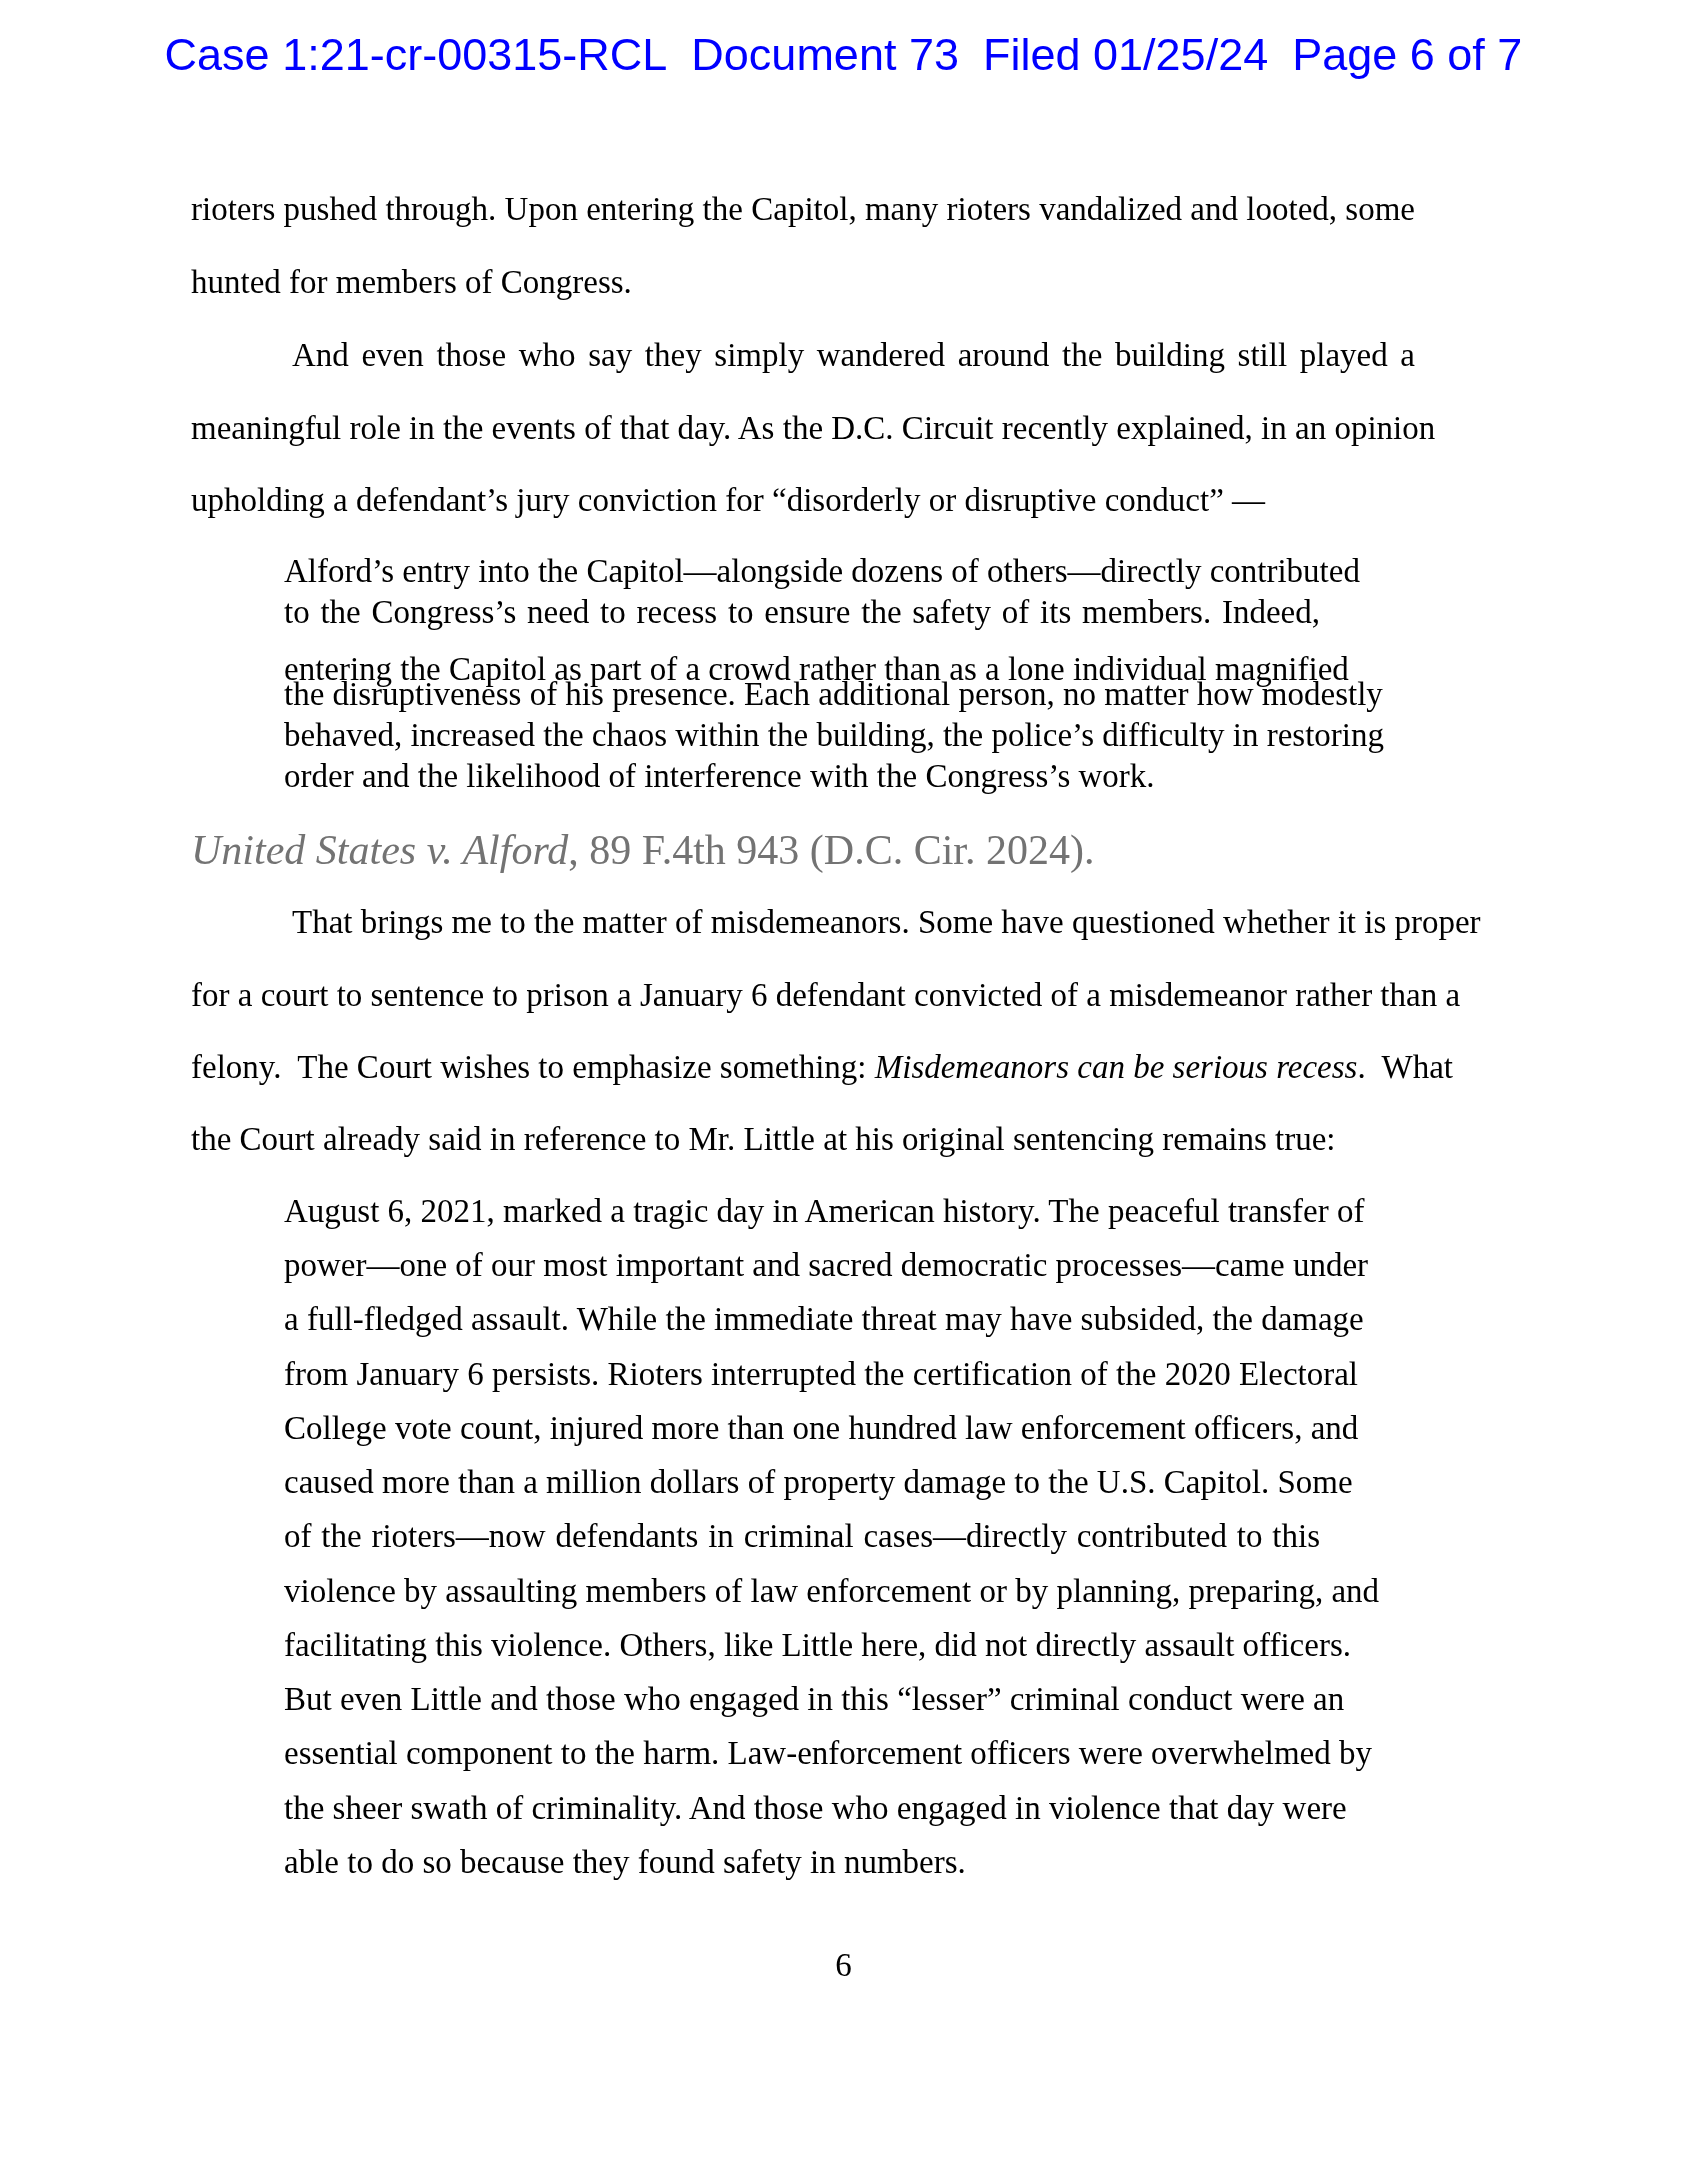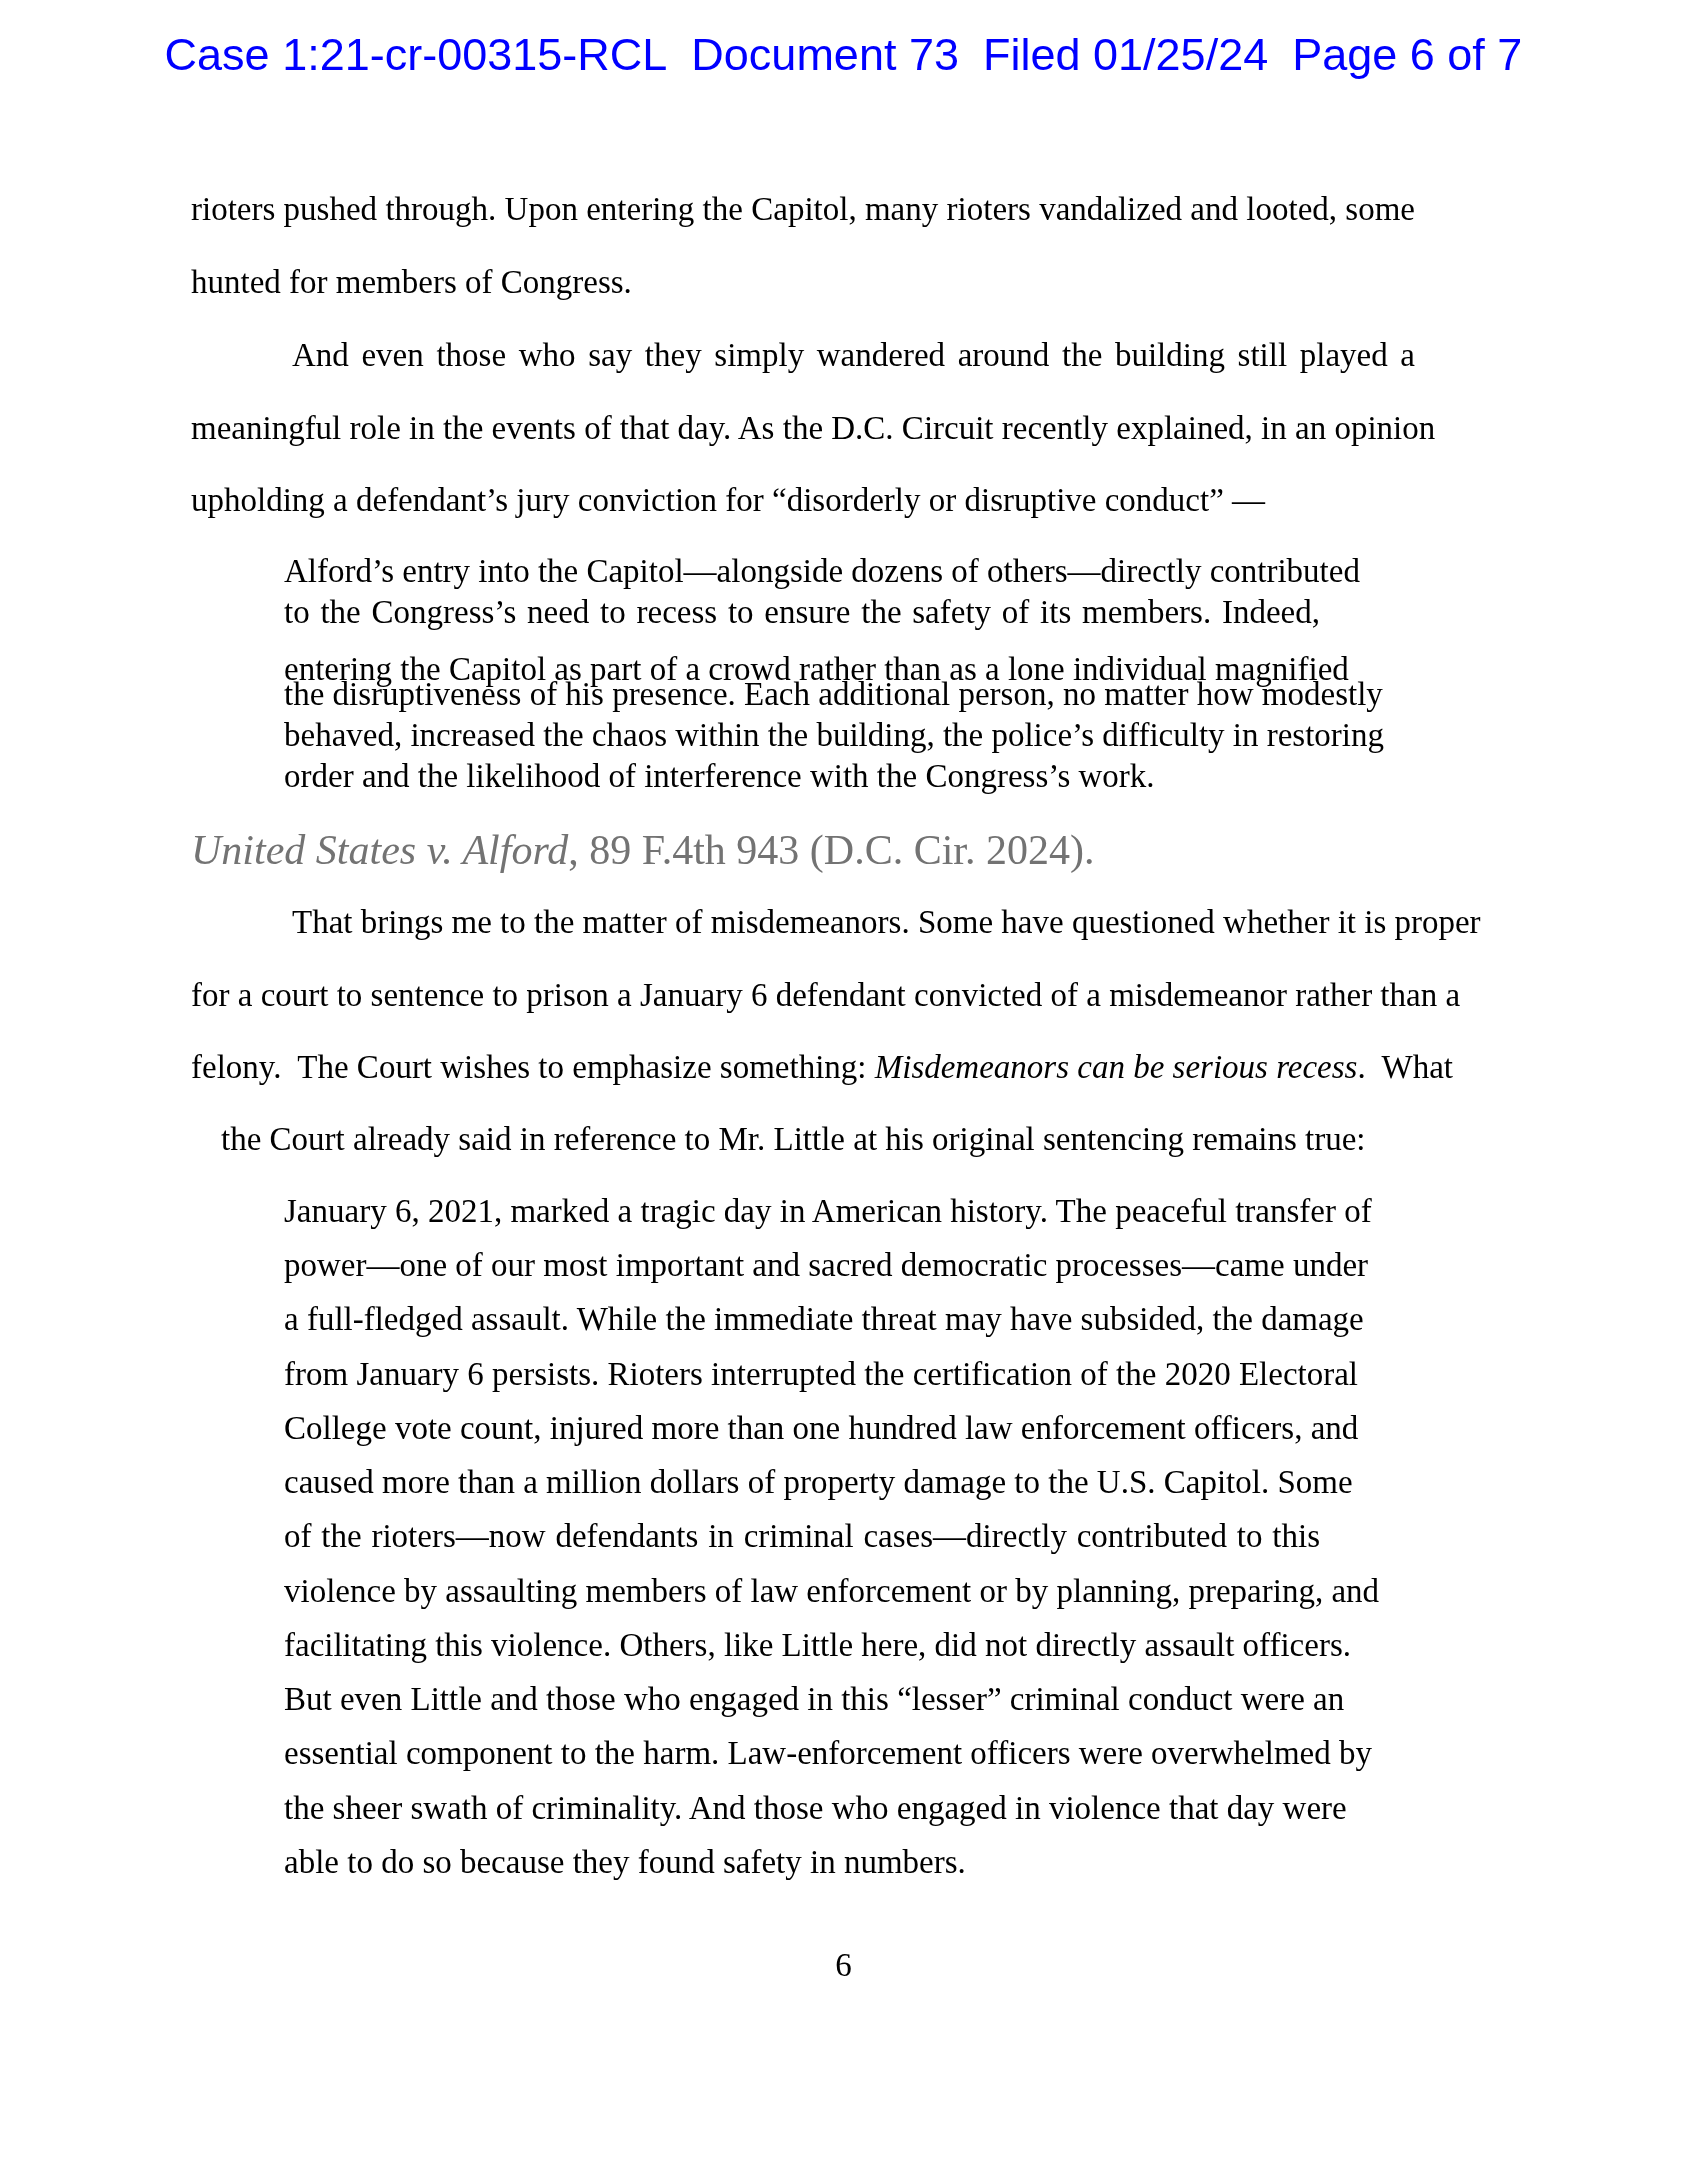--- a/index.html
+++ b/index.html
@@ -59,25 +59,25 @@
     <div class="line" style="top:715px;">behaved, increased the chaos within the building, the police’s difficulty in restoring</div>
     <div class="line last" style="top:756px;">order and the likelihood of interference with the Congress’s work.</div>
   </div>
 
   <div class="cite" style="top:830px;"><i>United States v. Alford</i><span>, 89 F.4th 943 (D.C. Cir. 2024).</span></div>
 
   <div class="body-text" style="top:0;">
     <div class="line indent" style="top:902px;">That brings me to the matter of misdemeanors.  Some have questioned whether it is proper</div>
     <div class="line" style="top:975px;">for a court to sentence to prison a January 6 defendant convicted of a misdemeanor rather than a</div>
     <div class="line" style="top:1047px;"><span style="white-space:pre;">felony.  The Court wishes to emphasize something: </span><i>Misdemeanors can be serious recess</i><span style="white-space:pre;">.  What</span></div>
-    <div class="line last" style="top:1119px;margin-left:30px;">the Court already said in reference to Mr. Little at his original sentencing remains true:</div>
+    <div class="line last" style="top:1119px;">the Court already said in reference to Mr. Little at his original sentencing remains true:</div>
   </div>
 
   <div class="quote" style="top:0;">
-    <div class="line" style="top:1191px;">January 6, 2021, marked a tragic day in American history. The peaceful transfer of</div>
+    <div class="line" style="top:1191px;">August 6, 2021, marked a tragic day in American history. The peaceful transfer of</div>
     <div class="line" style="top:1245px;">power—one of our most important and sacred democratic processes—came under</div>
     <div class="line" style="top:1299px;">a full-fledged assault. While the immediate threat may have subsided, the damage</div>
     <div class="line" style="top:1354px;">from January 6 persists. Rioters interrupted the certification of the 2020 Electoral</div>
     <div class="line" style="top:1408px;">College vote count, injured more than one hundred law enforcement officers, and</div>
     <div class="line" style="top:1462px;">caused more than a million dollars of property damage to the U.S. Capitol. Some</div>
     <div class="line" style="top:1516px;">of the rioters—now defendants in criminal cases—directly contributed to this</div>
     <div class="line" style="top:1571px;">violence by assaulting members of law enforcement or by planning, preparing, and</div>
     <div class="line" style="top:1625px;">facilitating this violence. Others, like Little here, did not directly assault officers.</div>
     <div class="line" style="top:1679px;">But even Little and those who engaged in this “lesser” criminal conduct were an</div>
     <div class="line" style="top:1733px;">essential component to the harm. Law-enforcement officers were overwhelmed by</div>

